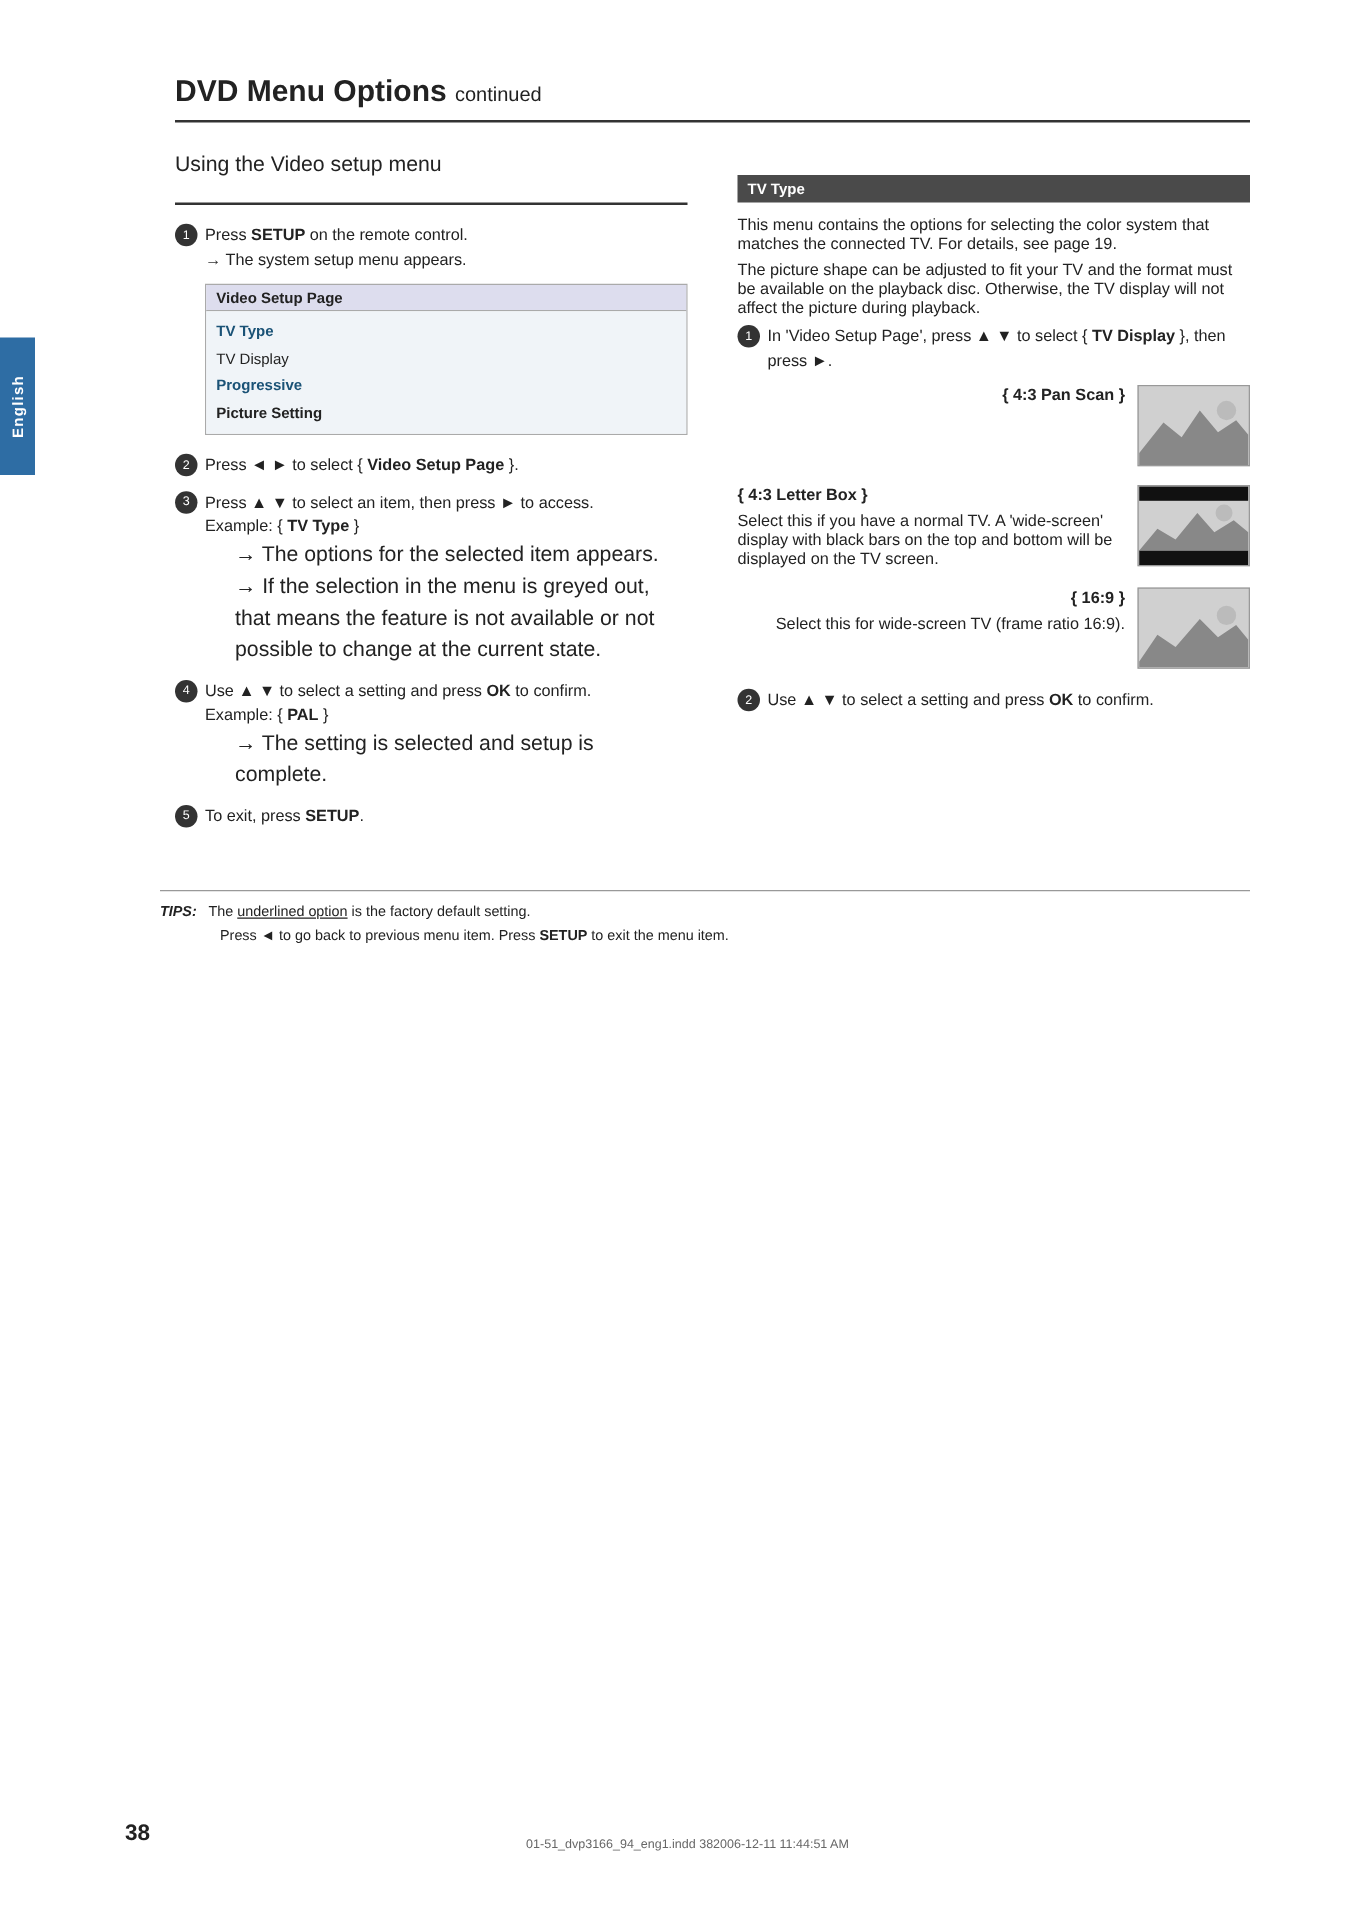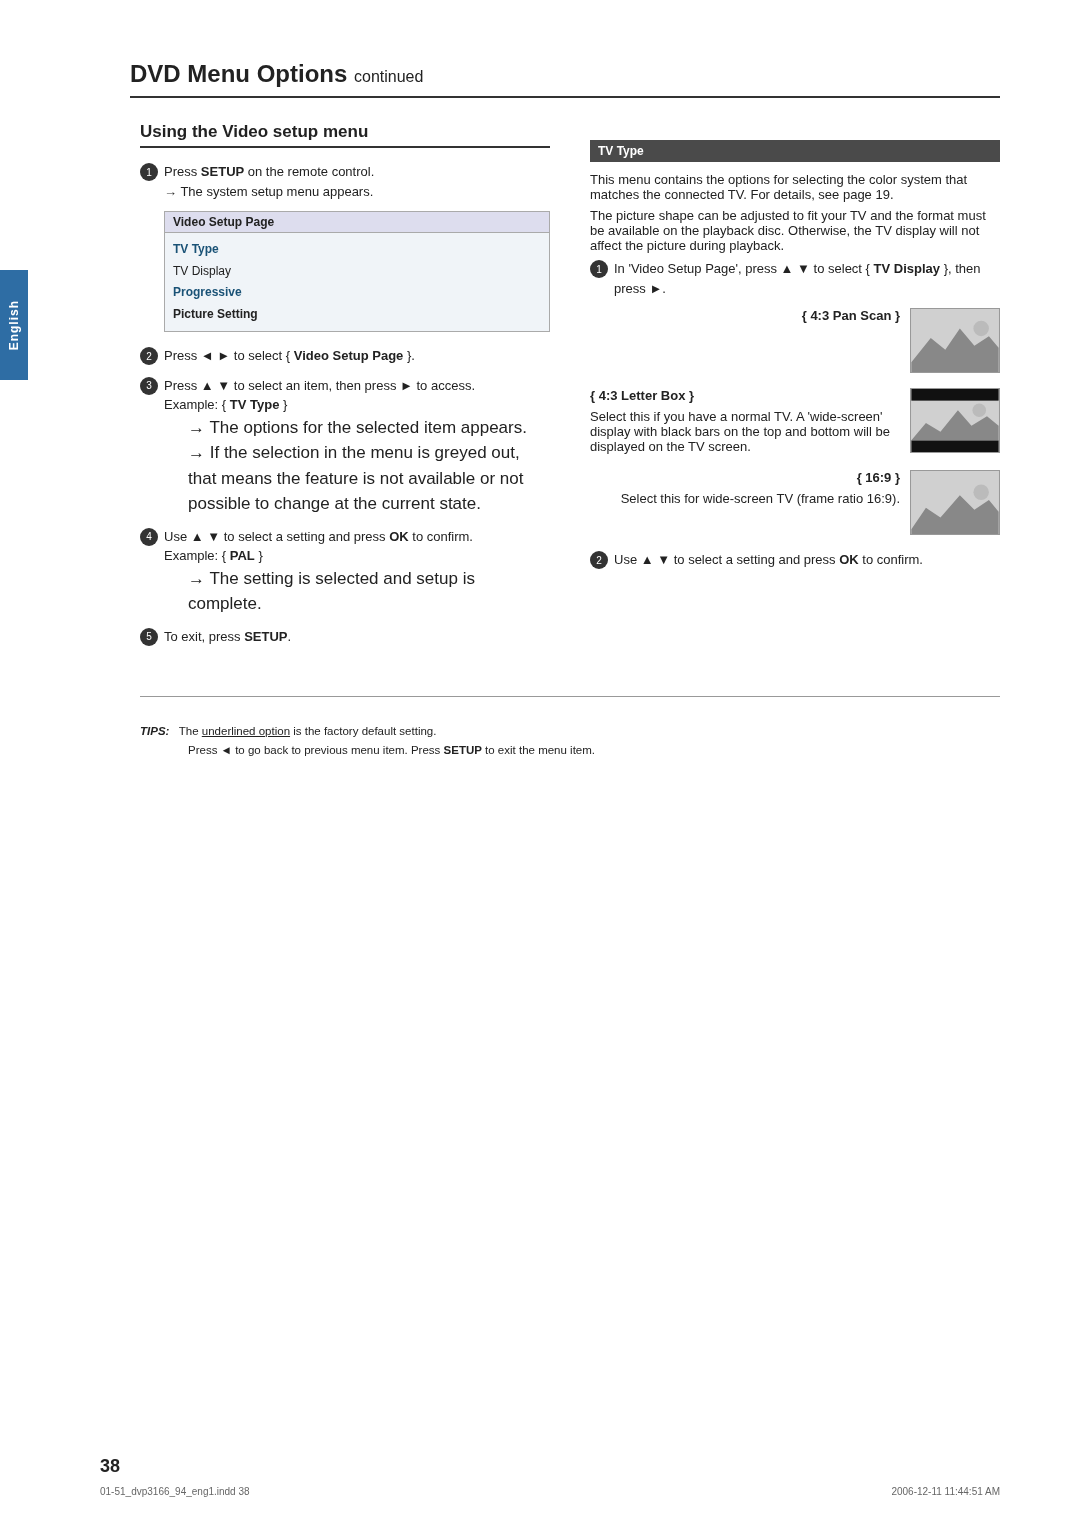--- a/index.html
+++ b/index.html
@@ -42,21 +42,21 @@
       letter-spacing: 1px;
     }
 
     
     .page-title {
       font-size: 24px;
       font-weight: bold;
       border-bottom: 2px solid #333;
       padding-bottom: 8px;
       margin-bottom: 24px;
-      margin-left: 30px;
+      margin-left: 40px;
     }
     .page-title .continued {
       font-size: 16px;
       font-weight: normal;
     }
 
     
     .two-col {
       display: flex;
       gap: 40px;
@@ -67,24 +67,24 @@
       min-width: 0;
     }
     .col-right {
       flex: 1;
       min-width: 0;
     }
 
     
     .section-heading {
       font-size: 17px;
-      font-weight: bold;
+      font-weight: normal;
       border-bottom: 2px solid #333;
       margin-bottom: 14px;
-      padding-bottom: 4px;
+      padding-bottom: 20px;
     }
 
     
     .subsection-heading {
       background: #4a4a4a;
       color: #fff;
       font-size: 12px;
       font-weight: bold;
       padding: 4px 8px;
       margin-bottom: 10px;
@@ -164,23 +164,23 @@
       overflow: hidden;
     }
     .tv-image svg {
       width: 100%;
       height: 100%;
     }
 
     
     .tips-section {
       margin-top: 40px;
-      margin-left: 40px;
+      margin-left: 28px;
       border-top: 1px solid #999;
-      padding-top: 25px;
+      padding-top: 8px;
       font-size: 11.5px;
       line-height: 1.6;
     }
     .tips-label {
       font-weight: bold;
       font-style: italic;
     }
     .tips-underline {
       text-decoration: underline;
     }
@@ -190,25 +190,25 @@
       position: absolute;
       bottom: 50px;
       left: 100px;
       font-size: 18px;
       font-weight: bold;
     }
 
     
     .footer-info {
       position: absolute;
-      bottom: 30px;
+      bottom: 46px;
       left: 100px;
       right: 80px;
       display: flex;
-      justify-content: space-between;
+      justify-content: center;
       font-size: 10px;
       color: #666;
     }
 
     .sub-arrow {
       margin-left: 0;
       color: #333;
     }
 
     p { margin-bottom: 6px; }

